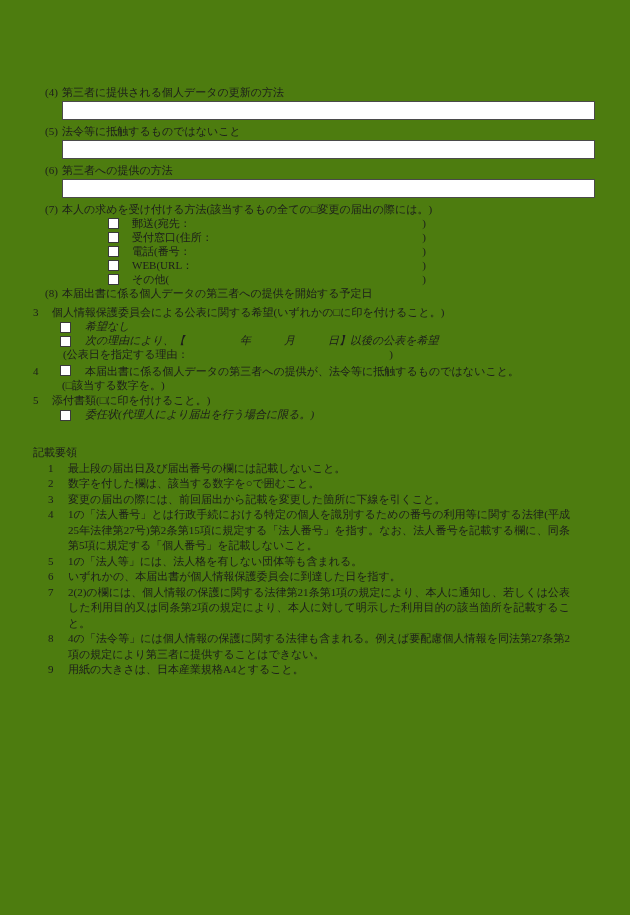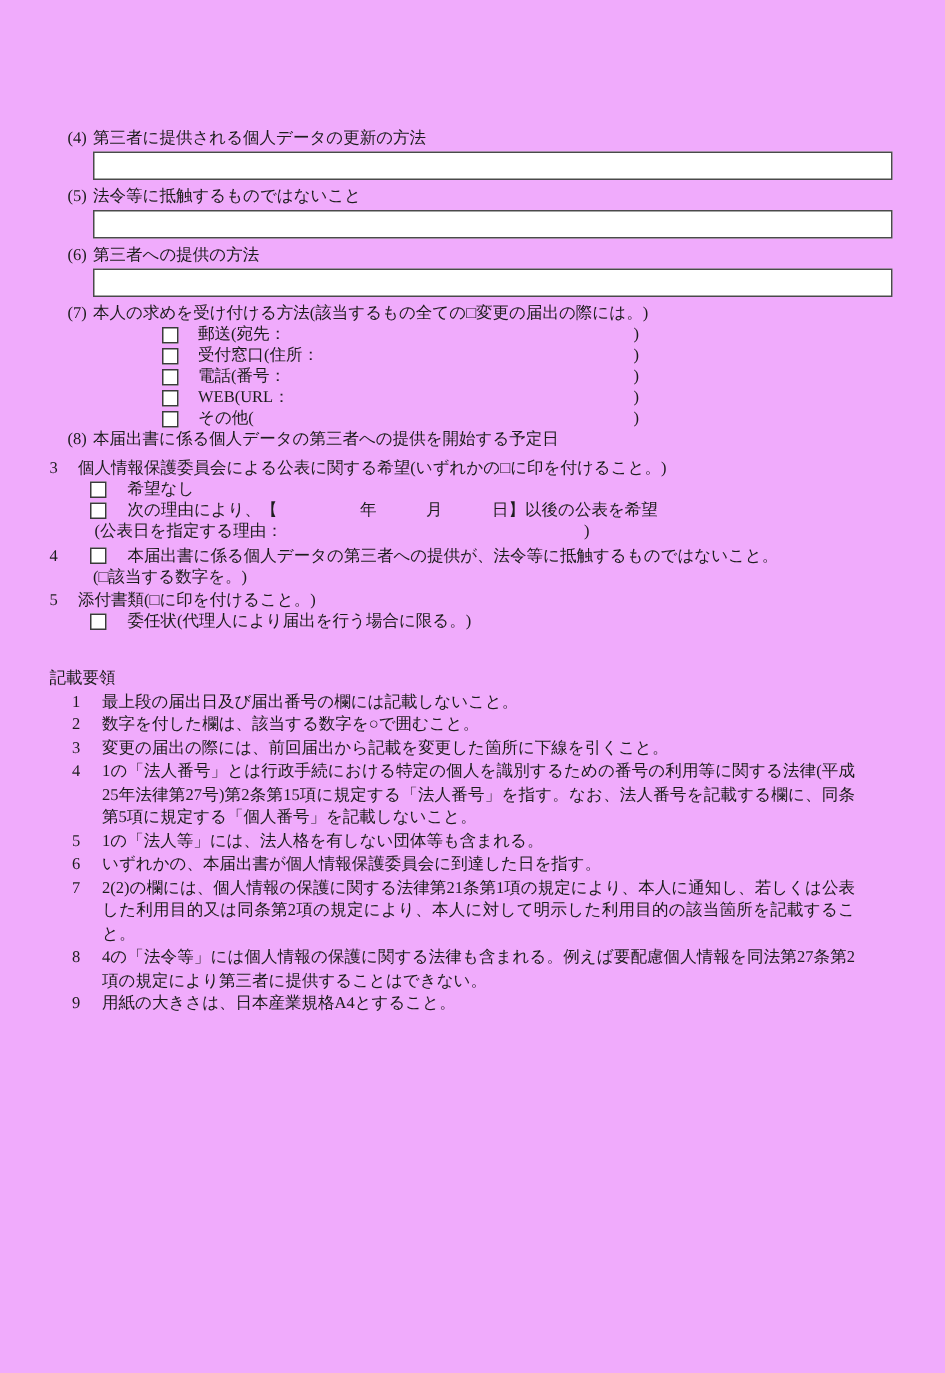--- a/index.html
+++ b/index.html
@@ -1,20 +1,20 @@
 <!DOCTYPE html>
 <html><head>
 <meta charset="utf-8">
 <style>
   html,body { margin:0; padding:0; background:#e8e8e8; }
   .page {
     position:relative;
     width:630px; height:915px;
     margin:0 auto;
-    background:#f0abfc;
+    background:#4d7c0f;
     font-family:"Liberation Serif","DejaVu Serif",serif;
     font-size:11px;
     line-height:14px;
     color:#1c1c1c;
     overflow:hidden;
   }
   .content { position:absolute; top:85px; left:0; width:630px; }
 
   
   .flabel { margin-left:45px; height:14px; white-space:nowrap; }
@@ -38,21 +38,21 @@
     margin-right:13px;
   }
   .opt-close { margin-left:auto; }
 
   .date-line { margin-left:85px; height:14px; }
 
   
   .sec-head { margin-left:33px; height:14px; white-space:nowrap;font-family:Liberation Serif, serif; }
   .snum { display:inline-block; width:19px; }
   .sec-opts { margin-left:60px; }
-  .sec-opt-row { display:flex; align-items:center; height:14px; }
+  .sec-opt-row { display:flex; align-items:flex-end; height:14px;font-style:italic; }
   .sec-opt-row .cb { margin-right:14px; }
   .reason-row { display:flex; margin-left:63px; width:330px; height:14px; }
   .reason-row .close { margin-left:auto; }
   .sec4-row { display:flex; align-items:center; margin-left:33px; height:15px; white-space:nowrap; }
   .sec4-row .snum4 { display:inline-block; width:27px; }
   .sec4-row .cb { margin-right:14px; }
   .sub-note { margin-left:62px; height:14px; }
 
   
   .notes { margin-top:24px; line-height:15.5px; }

